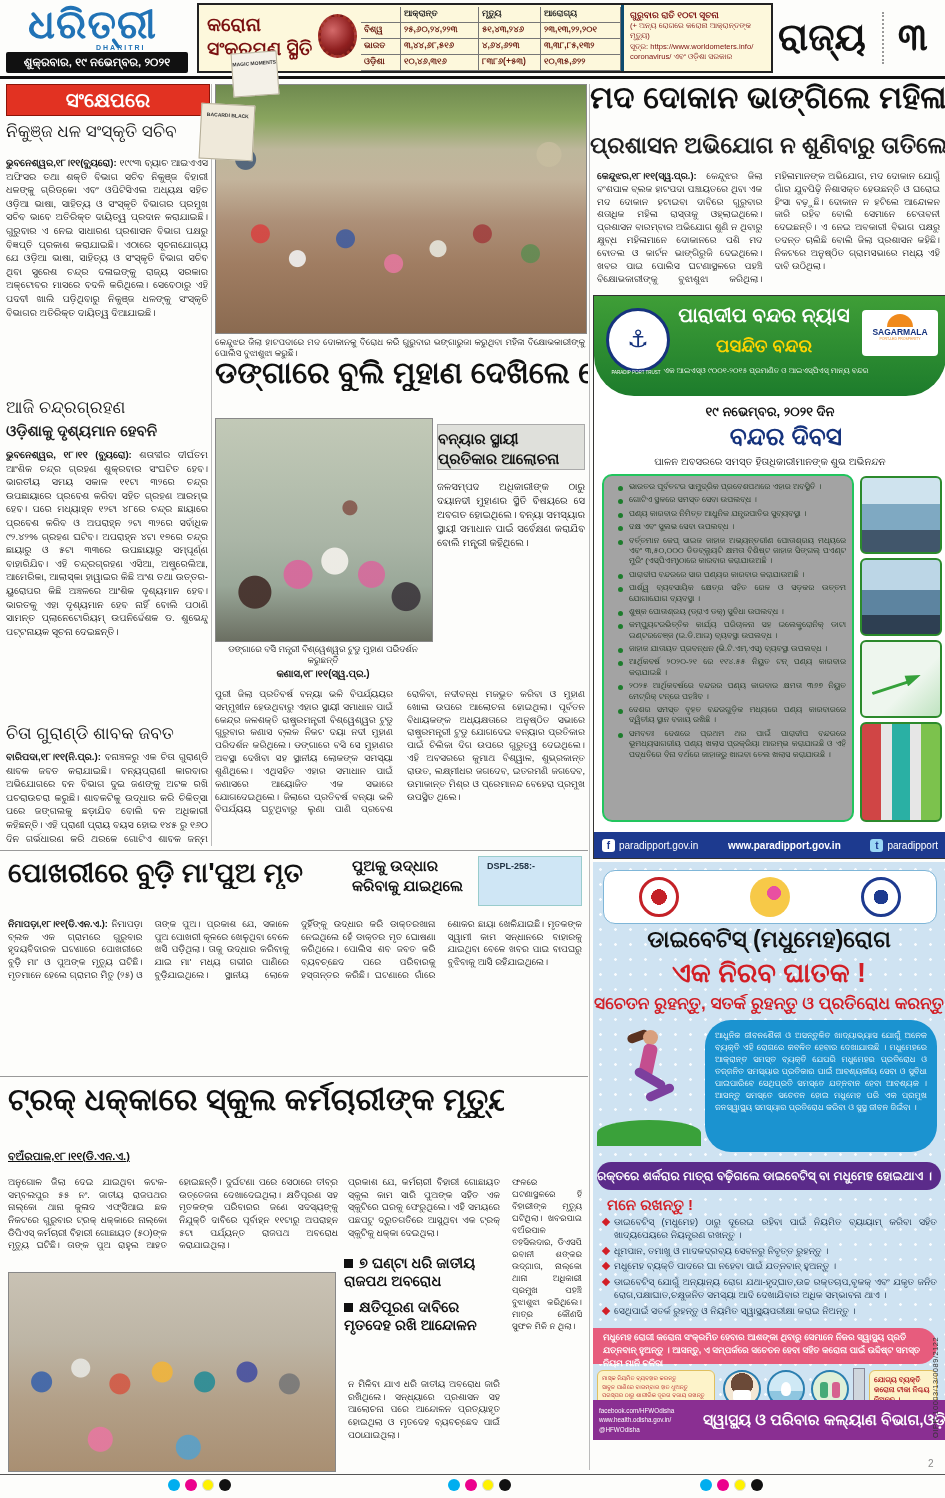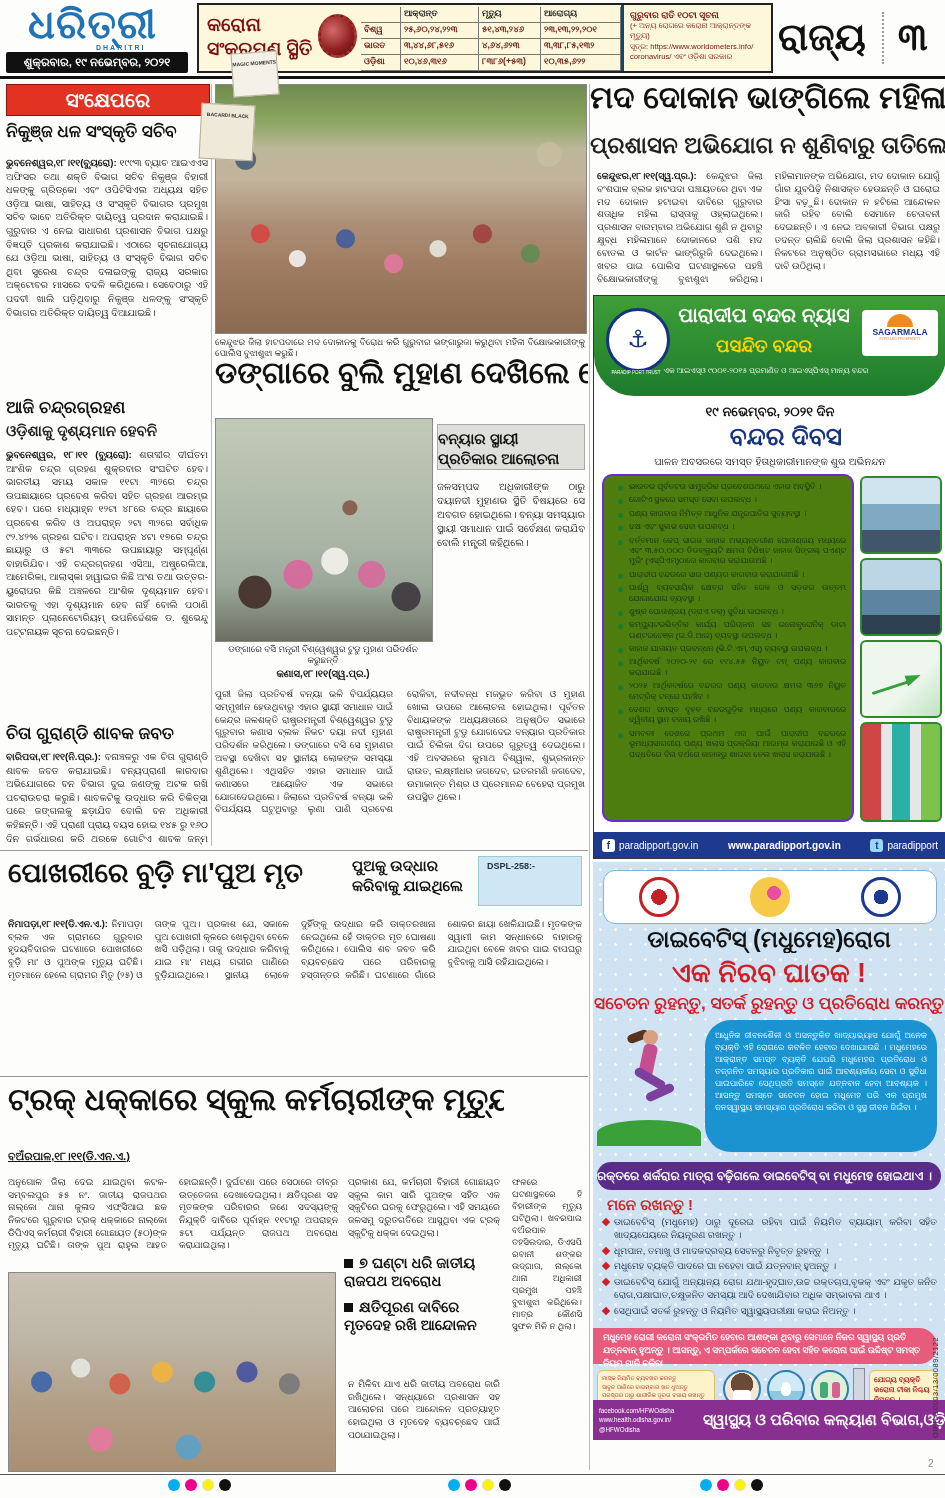--- a/index.html
+++ b/index.html
@@ -35,21 +35,21 @@
   #page-num{font-size:38px;font-weight:bold;}
   #header-rule{left:0;top:76px;width:945px;height:3px;background:#111;}
 
   
   .vrule{width:1px;background:#bbb;}
   .hrule{height:1px;background:#999;}
 
   
   #brief-banner{left:6px;top:84px;width:202px;height:30px;background:#e23222;color:#fff;
                 font-size:20px;font-weight:bold;line-height:30px;text-align:center;border:1px solid #8c1408;}
-  .sb-head{left:6px;width:202px;font-size:17px;font-weight:bold;line-height:1.2;}
+  .sb-head{left:6px;width:202px;font-size:17px;font-weight:normal;line-height:1.2;}
   .sb-sub{left:6px;width:202px;font-size:15px;font-weight:bold;color:#222;}
   .sb-body{left:6px;width:202px;font-size:9.6px;line-height:1.42;}
   .dl{font-weight:bold;}
 
   
   .photo{position:absolute;overflow:hidden;border:1px solid #888;}
   #photo-lead{left:215px;top:84px;width:370px;height:248px;
     background:
       radial-gradient(circle at 12% 60%,rgba(220,60,60,.8) 0 9px,transparent 10px),
       radial-gradient(circle at 22% 70%,rgba(240,240,240,.9) 0 8px,transparent 9px),
@@ -135,22 +135,22 @@
   #port-title{position:absolute;left:80px;top:8px;width:180px;font-size:20px;font-weight:bold;color:#fff;text-align:center;}
   #port-tag{position:absolute;left:92px;top:40px;width:156px;font-size:18px;font-weight:bold;color:#ffd400;text-align:center;}
   #port-iso{position:absolute;left:52px;top:70px;width:240px;font-size:7.6px;color:#fff;text-align:center;}
   #sagarmala{position:absolute;right:8px;top:14px;width:76px;height:46px;background:#fff;border-radius:4px;text-align:center;}
   #sagar-sun{width:26px;height:13px;margin:4px auto 0;background:#f08a1d;border-radius:13px 13px 0 0;}
   #sagar-name{font-size:8.5px;font-weight:bold;color:#16337d;}
   #sagar-sub{font-size:3.5px;color:#f08a1d;}
   #port-date{position:absolute;left:0;top:108px;width:352px;font-size:13px;font-weight:bold;text-align:center;}
   #port-day{position:absolute;left:16px;top:126px;width:352px;font-size:25px;font-weight:bold;color:#16337d;text-align:center;}
   #port-greet{position:absolute;left:0;top:160px;width:352px;font-size:10px;text-align:center;}
-  #port-list{position:absolute;left:8px;top:178px;width:252px;height:348px;background:#4d7c0f;
-             border:2px solid #6d28d9;border-radius:10px;padding:6px 6px 4px 8px;box-sizing:border-box;}
+  #port-list{position:absolute;left:8px;top:178px;width:252px;height:348px;background:#a3a3a3;
+             border:2px solid #22c55e;border-radius:10px;padding:6px 6px 4px 8px;box-sizing:border-box;}
   #port-list ul{margin:0;padding-left:10px;list-style:none;}
   #port-list li{font-size:8px;line-height:1.3;margin-bottom:3px;color:#142b14;text-align:justify;position:relative;padding-left:7px;}
   #port-list li::before{content:"";position:absolute;left:-4px;top:4px;width:5px;height:5px;border-radius:50%;background:#1d7c2c;}
   .port-thumb{position:absolute;left:266px;width:78px;height:74px;border:2px solid #2c8a2c;border-radius:6px;}
   #pt1{top:180px;background:linear-gradient(180deg,#cfe3ee 0 35%,#7fa9c2 35% 70%,#41566b 70% 100%);}
   #pt2{top:262px;background:linear-gradient(180deg,#bcd6e6 0 40%,#5d84a0 40% 75%,#2e3f52 75% 100%);}
   #pt3{top:344px;background:linear-gradient(135deg,#eef6ee 0 60%,#bfe3c0 100%);}
   #pt3 .arrow{position:absolute;left:8px;top:34px;width:52px;height:14px;background:#35a13a;
               clip-path:polygon(0 60%,70% 60%,70% 20%,100% 50%,70% 100%,70% 80%,0 80%);transform:rotate(-18deg);}
   #pt4{top:426px;left:266px;position:absolute;width:78px;height:96px;border:2px solid #2c8a2c;border-radius:6px;
@@ -322,21 +322,21 @@
   </div>
   <div class="abs" id="dspl-box">DSPL-258:-</div>
   <div class="abs just" id="drown-body">
     <span class="dl">ନିମାପଡ଼ା,୧୮।୧୧(ଡି.ଏନ.ଏ.):</span>
     <span>ନିମାପଡ଼ା ବ୍ଲକ ଏକ ଗ୍ରାମରେ ଗୁରୁବାର ହୃଦୟବିଦାରକ ଘଟଣାରେ ପୋଖରୀରେ ବୁଡ଼ି ମା' ଓ ପୁଅଙ୍କ ମୃତ୍ୟୁ ଘଟିଛି। ମୃତମାନେ ହେଲେ ଗ୍ରାମର ମିତୁ (୨୫) ଓ ତାଙ୍କ ପୁଅ। ପ୍ରକାଶ ଯେ, ସକାଳେ ପୁଅ ପୋଖରୀ କୂଳରେ ଖେଳୁଥିବା ବେଳେ ଖସି ପଡ଼ିଥିଲା। ତାକୁ ଉଦ୍ଧାର କରିବାକୁ ଯାଇ ମା' ମଧ୍ୟ ଗଭୀର ପାଣିରେ ବୁଡ଼ିଯାଇଥିଲେ। ସ୍ଥାନୀୟ ଲୋକେ ଦୁହିଁଙ୍କୁ ଉଦ୍ଧାର କରି ଡାକ୍ତରଖାନା ନେଇଥିଲେ ହେଁ ଡାକ୍ତର ମୃତ ଘୋଷଣା କରିଥିଲେ। ପୋଲିସ ଶବ ଜବତ କରି ବ୍ୟବଚ୍ଛେଦ ପରେ ପରିବାରକୁ ହସ୍ତାନ୍ତର କରିଛି। ଘଟଣାରେ ଗାଁରେ ଶୋକର ଛାୟା ଖେଳିଯାଇଛି। ମୃତକଙ୍କ ସ୍ୱାମୀ କାମ ସନ୍ଧାନରେ ବାହାରକୁ ଯାଇଥିବା ବେଳେ ଖବର ପାଇ ବାପଘରୁ ବୁଝିବାକୁ ଆସି ରହିଯାଇଥିଲେ।</span>
   </div>
 
   <div class="abs nowrap" id="truck-head">ଟ୍ରକ୍ ଧକ୍କାରେ ସ୍କୁଲ କର୍ମଚାରୀଙ୍କ ମୃତ୍ୟୁ</div>
   <div class="abs" id="truck-dateline">ବଅଁରପାଳ,୧୮।୧୧(ଡି.ଏନ.ଏ.)</div>
   <div class="abs just" id="truck-b1">ଅନୁଗୋଳ ଜିଲା ଦେଇ ଯାଇଥିବା କଟକ-ସମ୍ବଲପୁର ୫୫ ନଂ. ଜାତୀୟ ରାଜପଥର ନାଲ୍‌କୋ ଥାନା କୁଳାଦ ଏଫ୍‌ସିଆଇ ଛକ ନିକଟରେ ଗୁରୁବାର ଟ୍ରକ୍ ଧକ୍କାରେ ନାଲ୍‌କୋ ଡିପିଏସ୍ କର୍ମଚାରୀ ବିହାରୀ ଗୋଛାୟତ (୫୦)ଙ୍କ ମୃତ୍ୟୁ ଘଟିଛି। ତାଙ୍କ ପୁଅ ରାହୁଲ ଆହତ ହୋଇଛନ୍ତି। ଦୁର୍ଘଟଣା ପରେ ସେଠାରେ ତୀବ୍ର ଉତ୍ତେଜନା ଦେଖାଦେଇଥିଲା। କ୍ଷତିପୂରଣ ସହ ମୃତକଙ୍କ ପରିବାରର ଜଣେ ସଦସ୍ୟଙ୍କୁ ନିଯୁକ୍ତି ଦାବିରେ ପୂର୍ବାହ୍ନ ୧୧ଟାରୁ ଅପରାହ୍ନ ୫ଟା ପର୍ଯ୍ୟନ୍ତ ରାଜପଥ ଅବରୋଧ କରାଯାଇଥିଲା।</div>
-  <div class="abs just" id="truck-c3top">ପ୍ରକାଶ ଯେ, କର୍ମଚାରୀ ବିହାରୀ ଗୋଛାୟତ ସ୍କୁଲ କାମ ସାରି ପୁଅଙ୍କ ସହିତ ଏକ ସ୍କୁଟିରେ ଘରକୁ ଫେରୁଥିଲେ। ଏହି ସମୟରେ ଜଳସମୁ ଦ୍ରୁତଗତିରେ ଆସୁଥିବା ଏକ ଟ୍ରକ୍ ସ୍କୁଟିକୁ ଧକ୍କା ଦେଇଥିଲା।</div>
+  <div class="abs just" id="truck-c3top">ପ୍ରକାଶ ଯେ, କର୍ମଚାରୀ ବିହାରୀ ଗୋଛାୟତ ସ୍କୁଲ କାମ ସାରି ପୁଅଙ୍କ ସହିତ ଏକ ସ୍କୁଟିରେ ଘରକୁ ଫେରୁଥିଲେ। ଏହି ସମୟରେ ପଛପଟୁ ଦ୍ରୁତଗତିରେ ଆସୁଥିବା ଏକ ଟ୍ରକ୍ ସ୍କୁଟିକୁ ଧକ୍କା ଦେଇଥିଲା।</div>
   <div class="abs" id="truck-bullets">
     <div class="tb-item"><span class="sq"></span><span>୭ ଘଣ୍ଟା ଧରି ଜାତୀୟ ରାଜପଥ ଅବରୋଧ</span></div>
     <div class="tb-item"><span class="sq"></span><span>କ୍ଷତିପୂରଣ ଦାବିରେ ମୃତଦେହ ରଖି ଆନ୍ଦୋଳନ</span></div>
   </div>
   <div class="abs just" id="truck-c3bot">ନ ମିଳିବା ଯାଏ ଧରି ଜାତୀୟ ଅବରୋଧ ଜାରି ରଖିଥିଲେ। ସନ୍ଧ୍ୟାରେ ପ୍ରଶାସନ ସହ ଆଲୋଚନା ପରେ ଆନ୍ଦୋଳନ ପ୍ରତ୍ୟାହୃତ ହୋଇଥିଲା ଓ ମୃତଦେହ ବ୍ୟବଚ୍ଛେଦ ପାଇଁ ପଠାଯାଇଥିଲା।</div>
   <div class="abs just" id="truck-c4">ଫଳରେ ଘଟଣାସ୍ଥଳରେ ହିଁ ବିହାରୀଙ୍କ ମୃତ୍ୟୁ ଘଟିଥିଲା। ଖବରପାଇ ବଅଁରପାଳ ତହସିଲଦାର, ଡିଏସପି ରବାନୀ ଶଙ୍କର ଉଦ୍‌ଗାତା, ନାଲ୍‌କୋ ଥାନା ଅଧିକାରୀ ପ୍ରମୁଖ ପହଞ୍ଚି ବୁଝାଶୁଝା କରିଥିଲେ। ମାତ୍ର କୌଣସି ସୁଫଳ ମିଳି ନ ଥିଲା।</div>
   <div class="photo" id="photo-truck"></div>
 
   <div class="abs" id="port-ad">
     <div id="port-top"></div>

